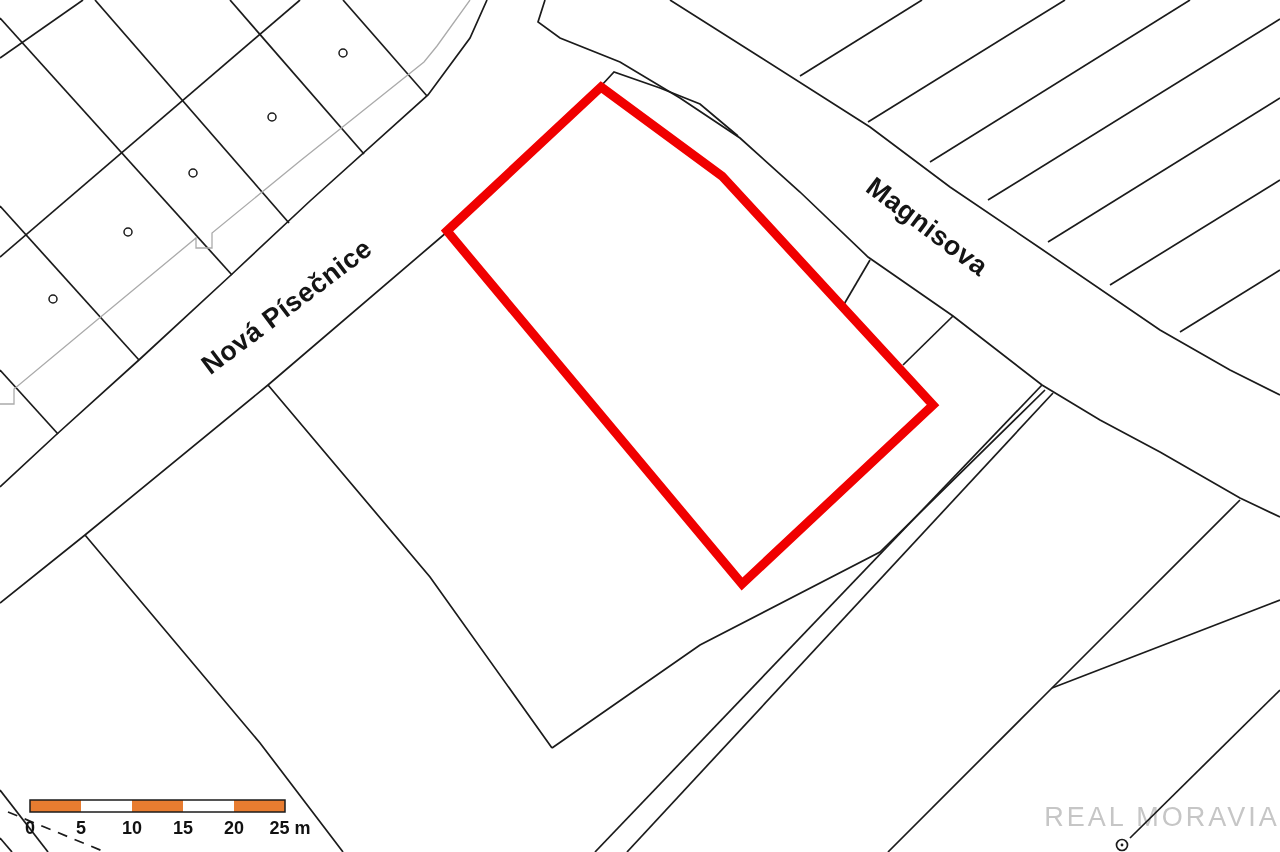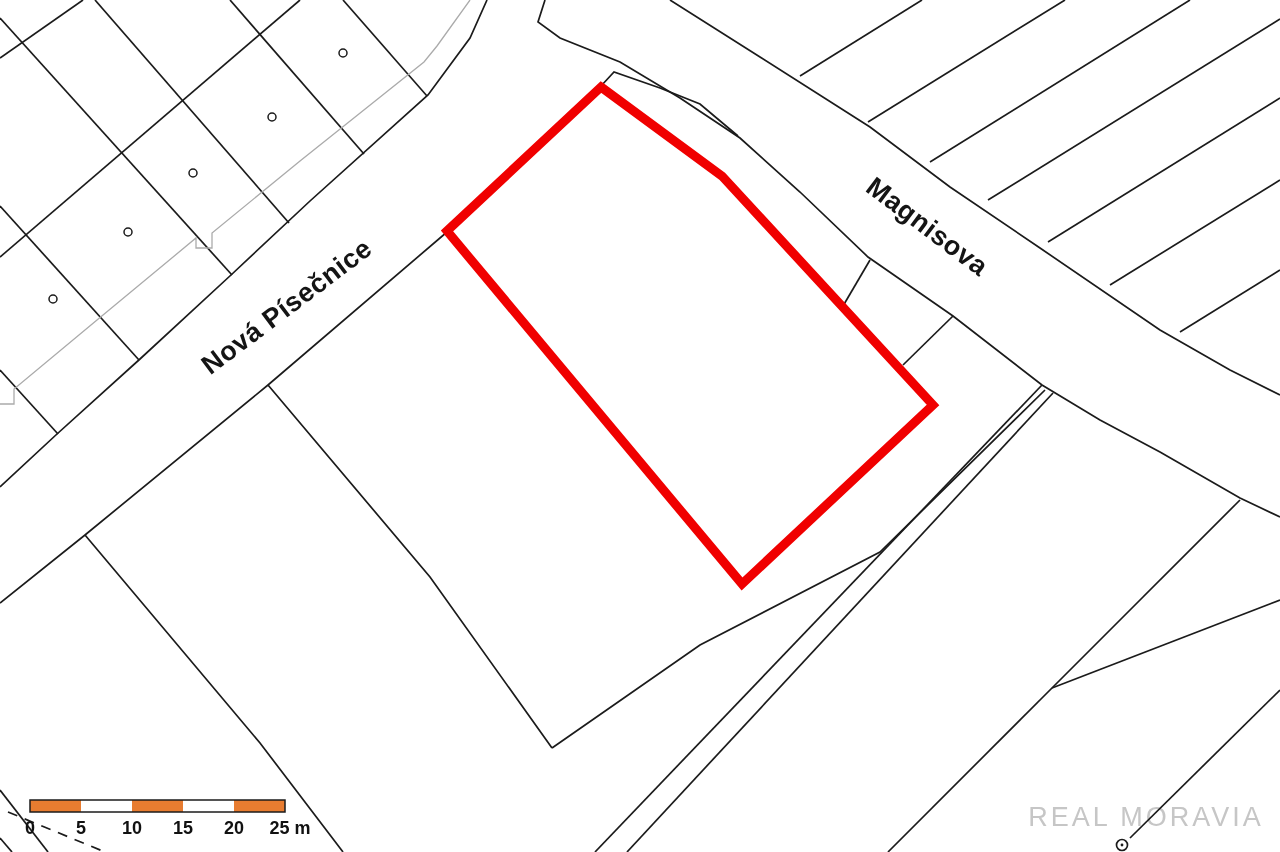--- a/index.html
+++ b/index.html
@@ -6,21 +6,21 @@
   .stage{
     position:relative;width:1280px;height:852px;background:#ffffff;
     overflow:hidden;font-family:"Liberation Sans",sans-serif;
   }
   .stage svg{position:absolute;left:0;top:0;z-index:2;}
   .street-label{
     position:absolute;z-index:3;font-weight:bold;color:#141414;
     white-space:nowrap;letter-spacing:.5px;
   }
   .watermark{
-    position:absolute;z-index:1;font-weight:400;letter-spacing:3px;white-space:nowrap;
+    position:absolute;z-index:1;font-weight:400;letter-spacing:3px;white-space:nowrap;margin-left:16px;
   }
 </style>
 </head>
 <body>
 
 <div class="stage">
 
   <div class="watermark" style="left: 1146px; top: 817px; font-size: 27px; color: rgb(198, 198, 198); transform: translate(-50%, -50%);">REAL MORAVIA</div>
 
   <svg id="map-svg" width="1280" height="852" viewBox="0 0 1280 852">

